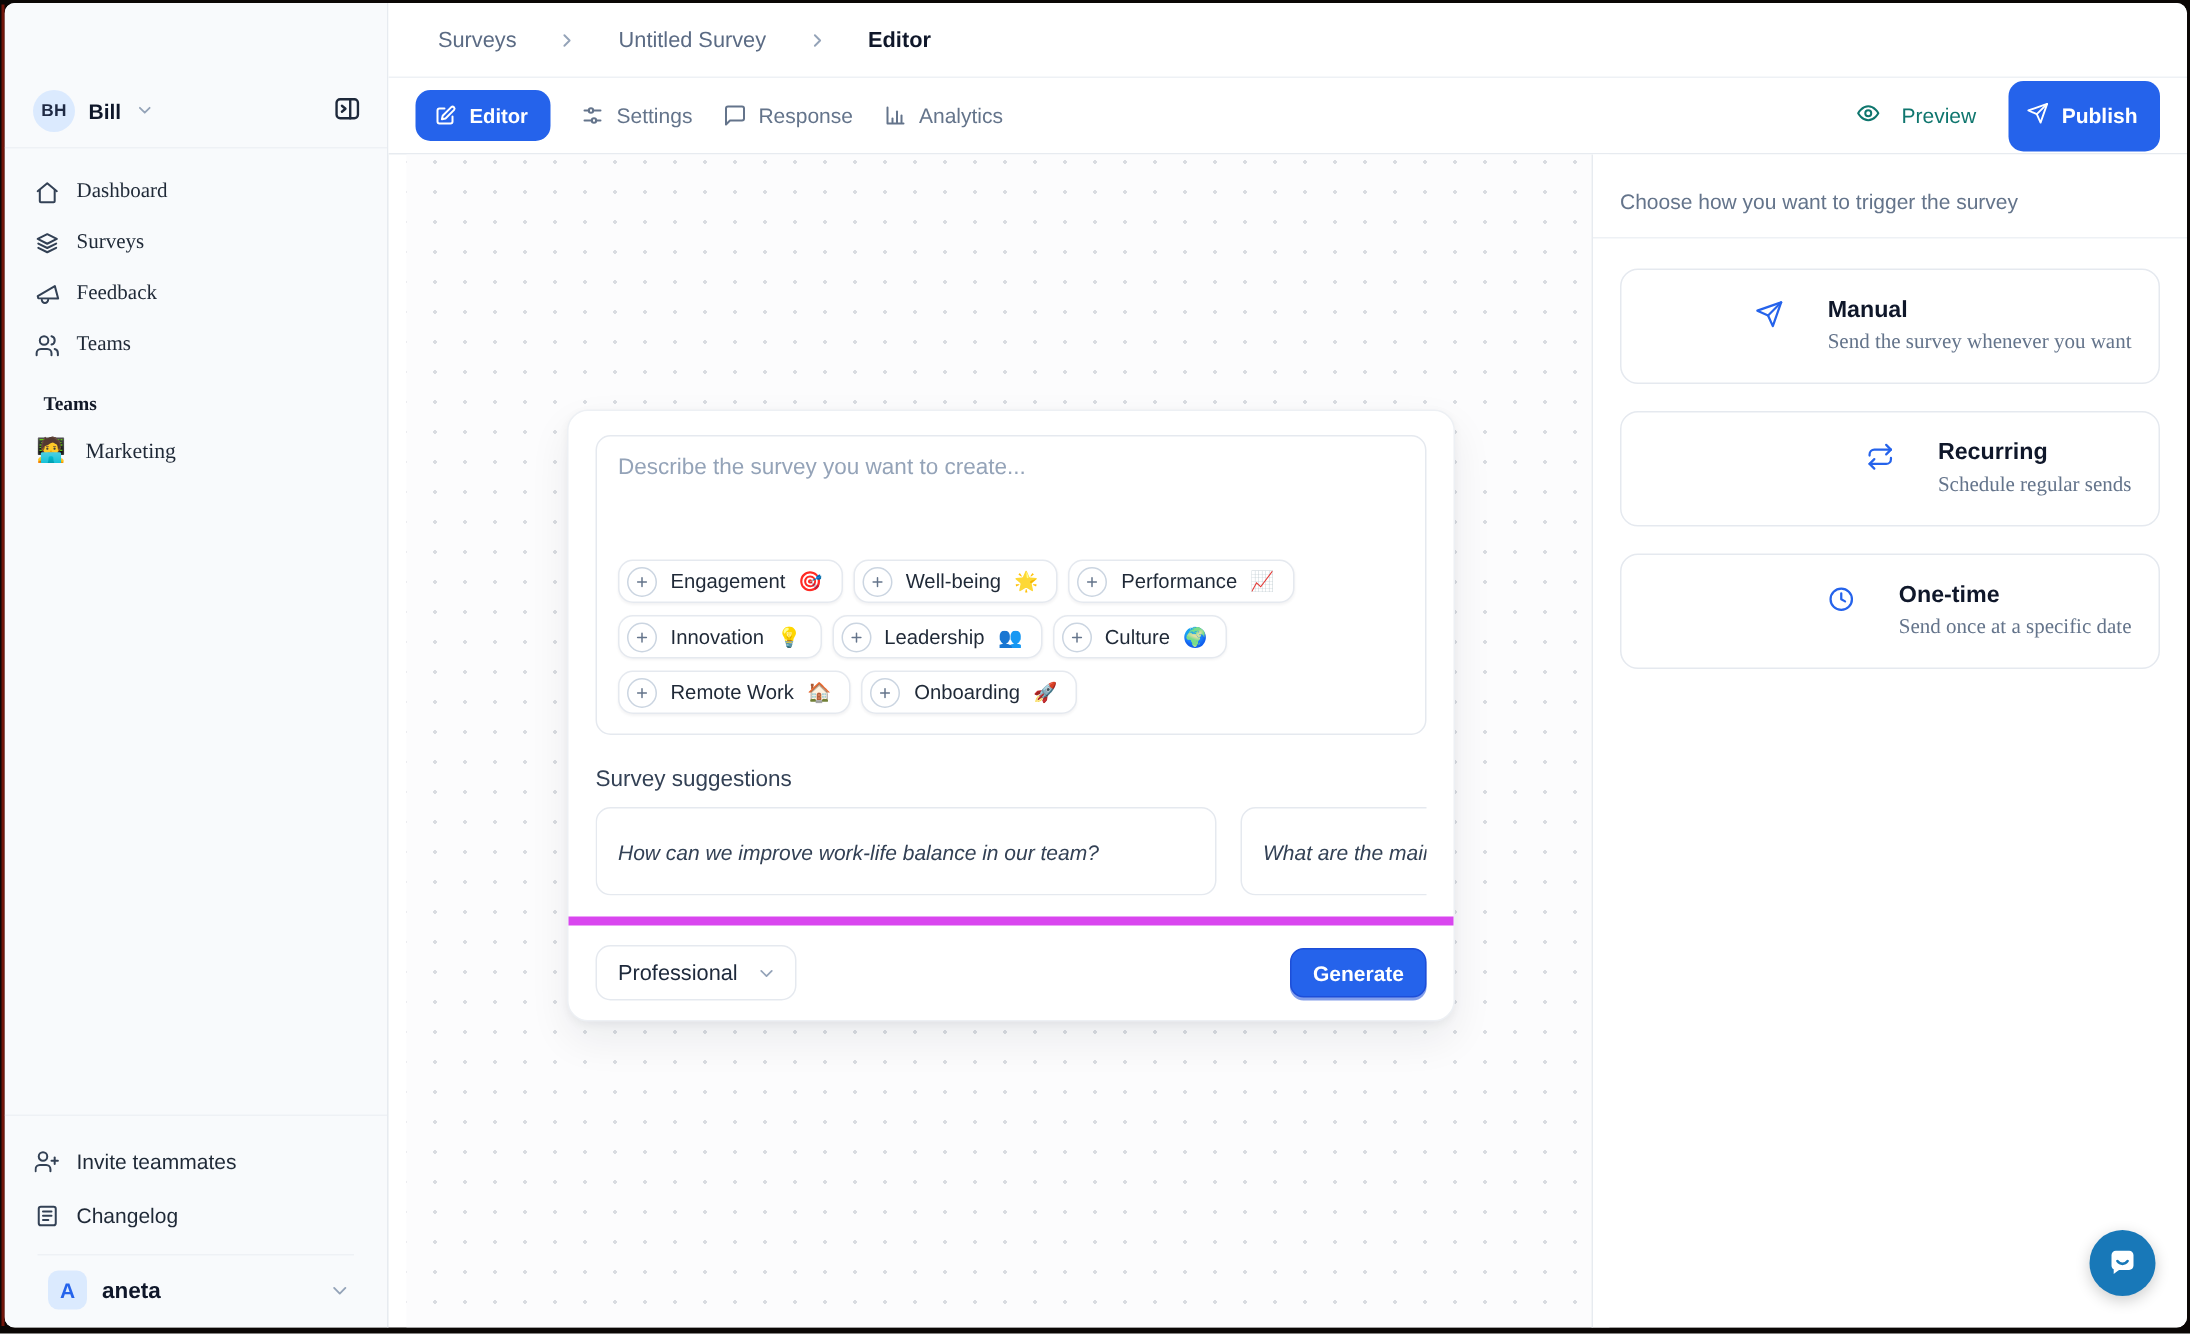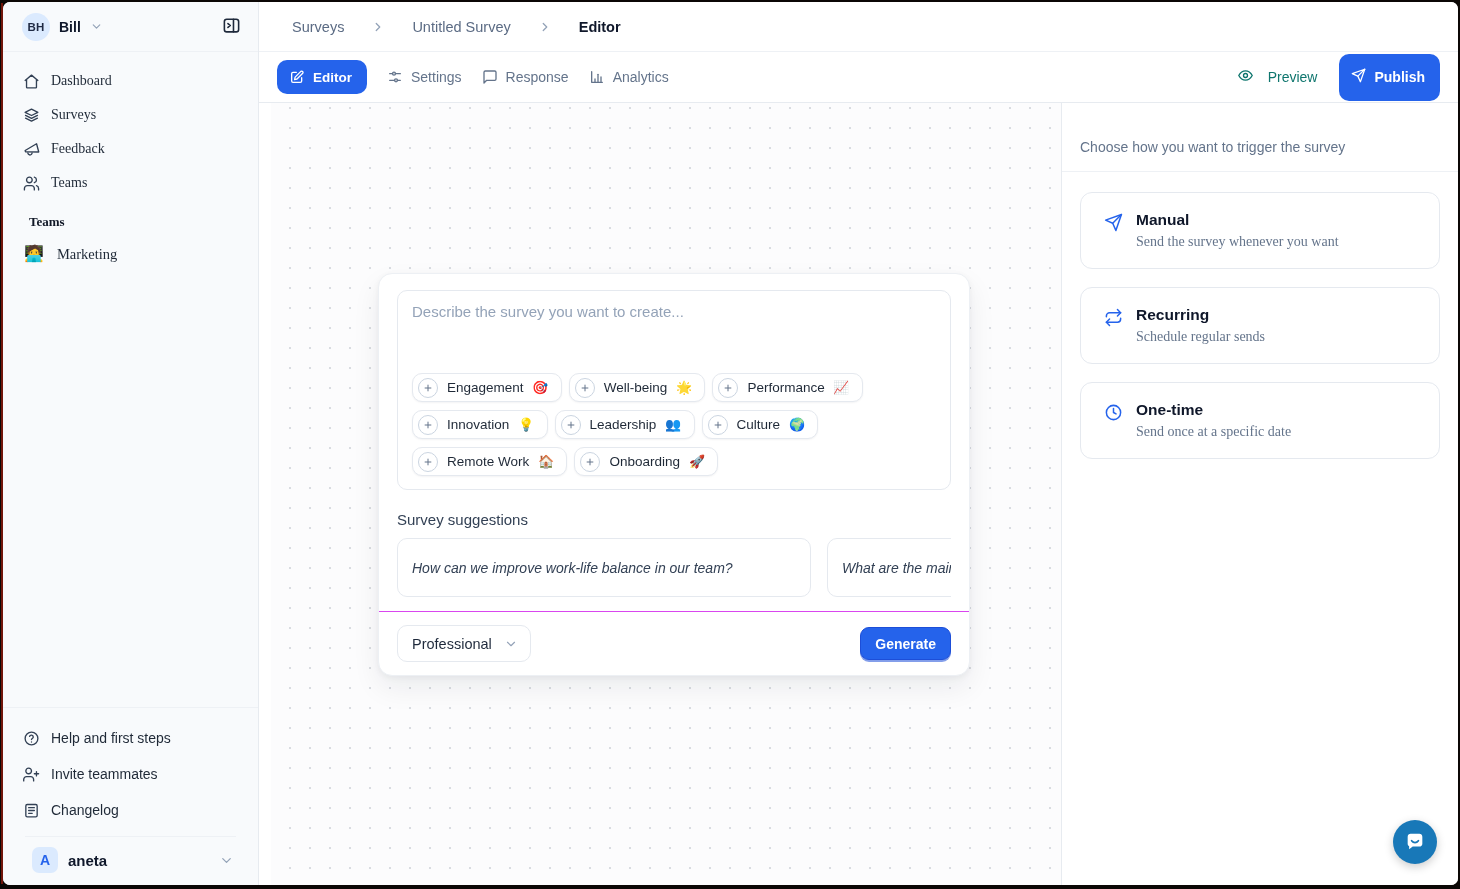--- a/index.html
+++ b/index.html
@@ -22,21 +22,21 @@
     position: absolute; left: 3px; top: 2px; right: 2px; bottom: 4px;
     background: #fff; border-radius: 7px; overflow: hidden;
   }
 
   
   .sidebar {
     position: absolute; left: 0; top: 0; bottom: 0; width: 256px;
     background: #f8fafc; border-right: 1px solid var(--border);
     display: flex; flex-direction: column;
   }
-  .ws-row { height: 50px; flex: none; display: flex; align-items: center; gap: 9px; padding: 0 13px 0 19px; border-bottom: 1px solid var(--border-soft); cursor: pointer; }
+  .ws-row { height: 50px; flex: none; display: flex; align-items: center; gap: 9px; padding: 0 13px 0 19px; border-bottom: 1px solid var(--border-soft); cursor: pointer; margin-top: 47px; }
   .ws-avatar { width: 28px; height: 28px; border-radius: 50%; background: #dbeafe; color: #1f2a44; font-size: 11.5px; font-weight: 700; display: flex; align-items: center; justify-content: center; letter-spacing: .2px; }
   .ws-name { font-size: 14px; font-weight: 700; color: #0f172a; }
   .chev { color: #94a3b8; display: flex; }
   .collapse-btn { margin-left: auto; color: #1e293b; background: none; border: none; display: flex; cursor: pointer; padding: 4px; }
 
   .nav { padding: 12px 10px 0; font-family: Liberation Serif, serif; }
   .nav-item { display: flex; align-items: center; gap: 11px; height: 34px; padding: 0 10px; border-radius: 8px; color: #1f2937; font-size: 14px; cursor: pointer; }
   .nav-item .ic { color: #334155; display: flex; flex: none; }
   .section-label { font-size: 13px; font-weight: 700; color: #111827; padding: 14px 10px 6px 16px; }
   .team-item { display: flex; align-items: center; gap: 13px; height: 36px; padding: 0 10px 0 11px; border-radius: 8px; font-size: 14.5px; color: #1f2937; cursor: pointer; }
@@ -90,31 +90,31 @@
   .input-box { border: 1px solid #e5e9ef; border-radius: 10px; height: 200px; padding: 12px 14px 13px; display: flex; flex-direction: column; background: #fff; }
   .input-box textarea { border: none; outline: none; resize: none; flex: 1; font-family: "Liberation Sans", sans-serif; font-size: 15px; color: #0f172a; background: transparent; }
   .input-box textarea::placeholder { color: #94a3b8; }
   .chips { display: flex; flex-wrap: wrap; gap: 8px 7px; }
   .chip { display: inline-flex; align-items: center; gap: 9px; height: 29px; padding: 0 12px 0 5px; background: #fff; border: 1px solid #e5e9ef; border-radius: 10px; font-size: 13.5px; color: #1f2937; cursor: pointer; font-family: inherit; box-shadow: 0 1px 2px rgba(15,23,42,.05); white-space: nowrap; }
   .chip-plus { width: 20px; height: 20px; border-radius: 50%; border: 1px solid #cbd5e1; color: #64748b; display: flex; align-items: center; justify-content: center; flex: none; }
   .chip-emoji { font-size: 13px; }
   .suggestions-title { margin: 21px 0 10px; font-size: 15px; color: #334155; font-weight: 500; }
   .suggestions-row { display: flex; gap: 16px; overflow: hidden; }
   .suggestion-card { flex: 0 0 414px; height: 59px; border: 1px solid #e5e9ef; border-radius: 10px; padding: 13px 14px; font-size: 14px; color: #334155; background: #fff; cursor: pointer; text-align: left; font-family: inherit; overflow: hidden; font-style: italic; }
-  .composer-footer { border-top: 1px solid #d946ef; display: flex; align-items: center; justify-content: space-between; padding: 13px 18px; }
+  .composer-footer { border-top: 6px solid #d946ef; display: flex; align-items: center; justify-content: space-between; padding: 13px 18px; }
   .tone-select { display: flex; align-items: center; gap: 12px; height: 37px; padding: 0 12px 0 14px; border: 1px solid #e5e9ef; border-radius: 10px; font-size: 14.5px; color: #1e293b; background: #fff; cursor: pointer; font-family: inherit; }
   .generate-btn { height: 33px; padding: 0 14px; background: var(--accent); color: #fff; font-size: 14px; font-weight: 600; border-radius: 9px; border: 1px solid var(--accent-dark); box-shadow: 0 2px 0 rgba(29,78,216,.55); cursor: pointer; font-family: inherit; }
 
   
   .trigger-panel { position: absolute; left: 1058px; right: 0; top: 101px; bottom: 0; background: #fff; border-left: 1px solid var(--border); }
   .tp-header { padding: 21px 18px 16px; border-bottom: 1px solid var(--border-soft); }
   .tp-title { font-size: 18px; font-weight: 700; color: #0f172a; }
-  .tp-subtitle { font-size: 14px; color: var(--txt2); margin-top: 15px; }
+  .tp-subtitle { font-size: 14px; color: var(--txt2); margin-top: 2px; }
   .tp-body { padding: 20px 18px; display: flex; flex-direction: column; gap: 18px; }
-  .trigger-card { border: 1px solid #e5e9ef; border-radius: 12px; padding: 18px 18px 18px 23px; display: flex; gap: 13px; background: #fff; cursor: pointer; text-align: left; font-family: inherit; }
+  .trigger-card { border: 1px solid #e5e9ef; border-radius: 12px; padding: 18px 18px 18px 23px; display: flex; gap: 29px; background: #fff; cursor: pointer; text-align: left; font-family: inherit; justify-content: flex-end; }
   .trigger-icon { color: var(--accent); display: flex; margin-top: 2px; flex: none; }
   .trigger-title { font-size: 15.5px; font-weight: 700; color: #0f172a; }
   .trigger-desc { font-size: 14px; color: var(--txt2); margin-top: 5px; font-family: Liberation Serif, serif; }
 
   
   .intercom { position: absolute; right: 21px; bottom: 21px; width: 44px; height: 44px; border-radius: 50%; background: var(--intercom); display: flex; align-items: center; justify-content: center; border: none; cursor: pointer; box-shadow: 0 3px 10px rgba(0,0,0,.2); }
 </style>
 </head>
 <body style="--accent: #2563eb; --accent-dark: #1d4ed8; --intercom: #1878b8;">
 
@@ -185,30 +185,20 @@
       <div class="section-label">Teams</div>
       <div class="team-item">
         <span class="team-emoji">🧑‍💻</span>
         <span>Marketing</span>
       </div>
     </div>
 
     <div class="sb-spacer"></div>
 
     <div class="sb-footer">
-      <div class="nav-item">
-        <span class="ic">
-          <svg width="17" height="17" viewBox="0 0 24 24" fill="none" stroke="currentColor" stroke-width="1.9" stroke-linecap="round" stroke-linejoin="round">
-              <circle cx="12" cy="12" r="9"></circle>
-              <path d="M9.3 9a2.7 2.7 0 0 1 5.2.9c0 1.8-2.5 2.1-2.5 3.6"></path>
-              <path d="M12 17h.01"></path>
-            </svg>
-        </span>
-        <span>Help and first steps</span>
-      </div>
       <div class="nav-item">
         <span class="ic">
           <svg width="17" height="17" viewBox="0 0 24 24" fill="none" stroke="currentColor" stroke-width="1.9" stroke-linecap="round" stroke-linejoin="round">
               <path d="M15 21v-2a4 4 0 0 0-4-4H5a4 4 0 0 0-4 4v2"></path>
               <circle cx="8" cy="7" r="4"></circle>
               <path d="M19 8v6"></path>
               <path d="M22 11h-6"></path>
             </svg>
         </span>
         <span>Invite teammates</span>

